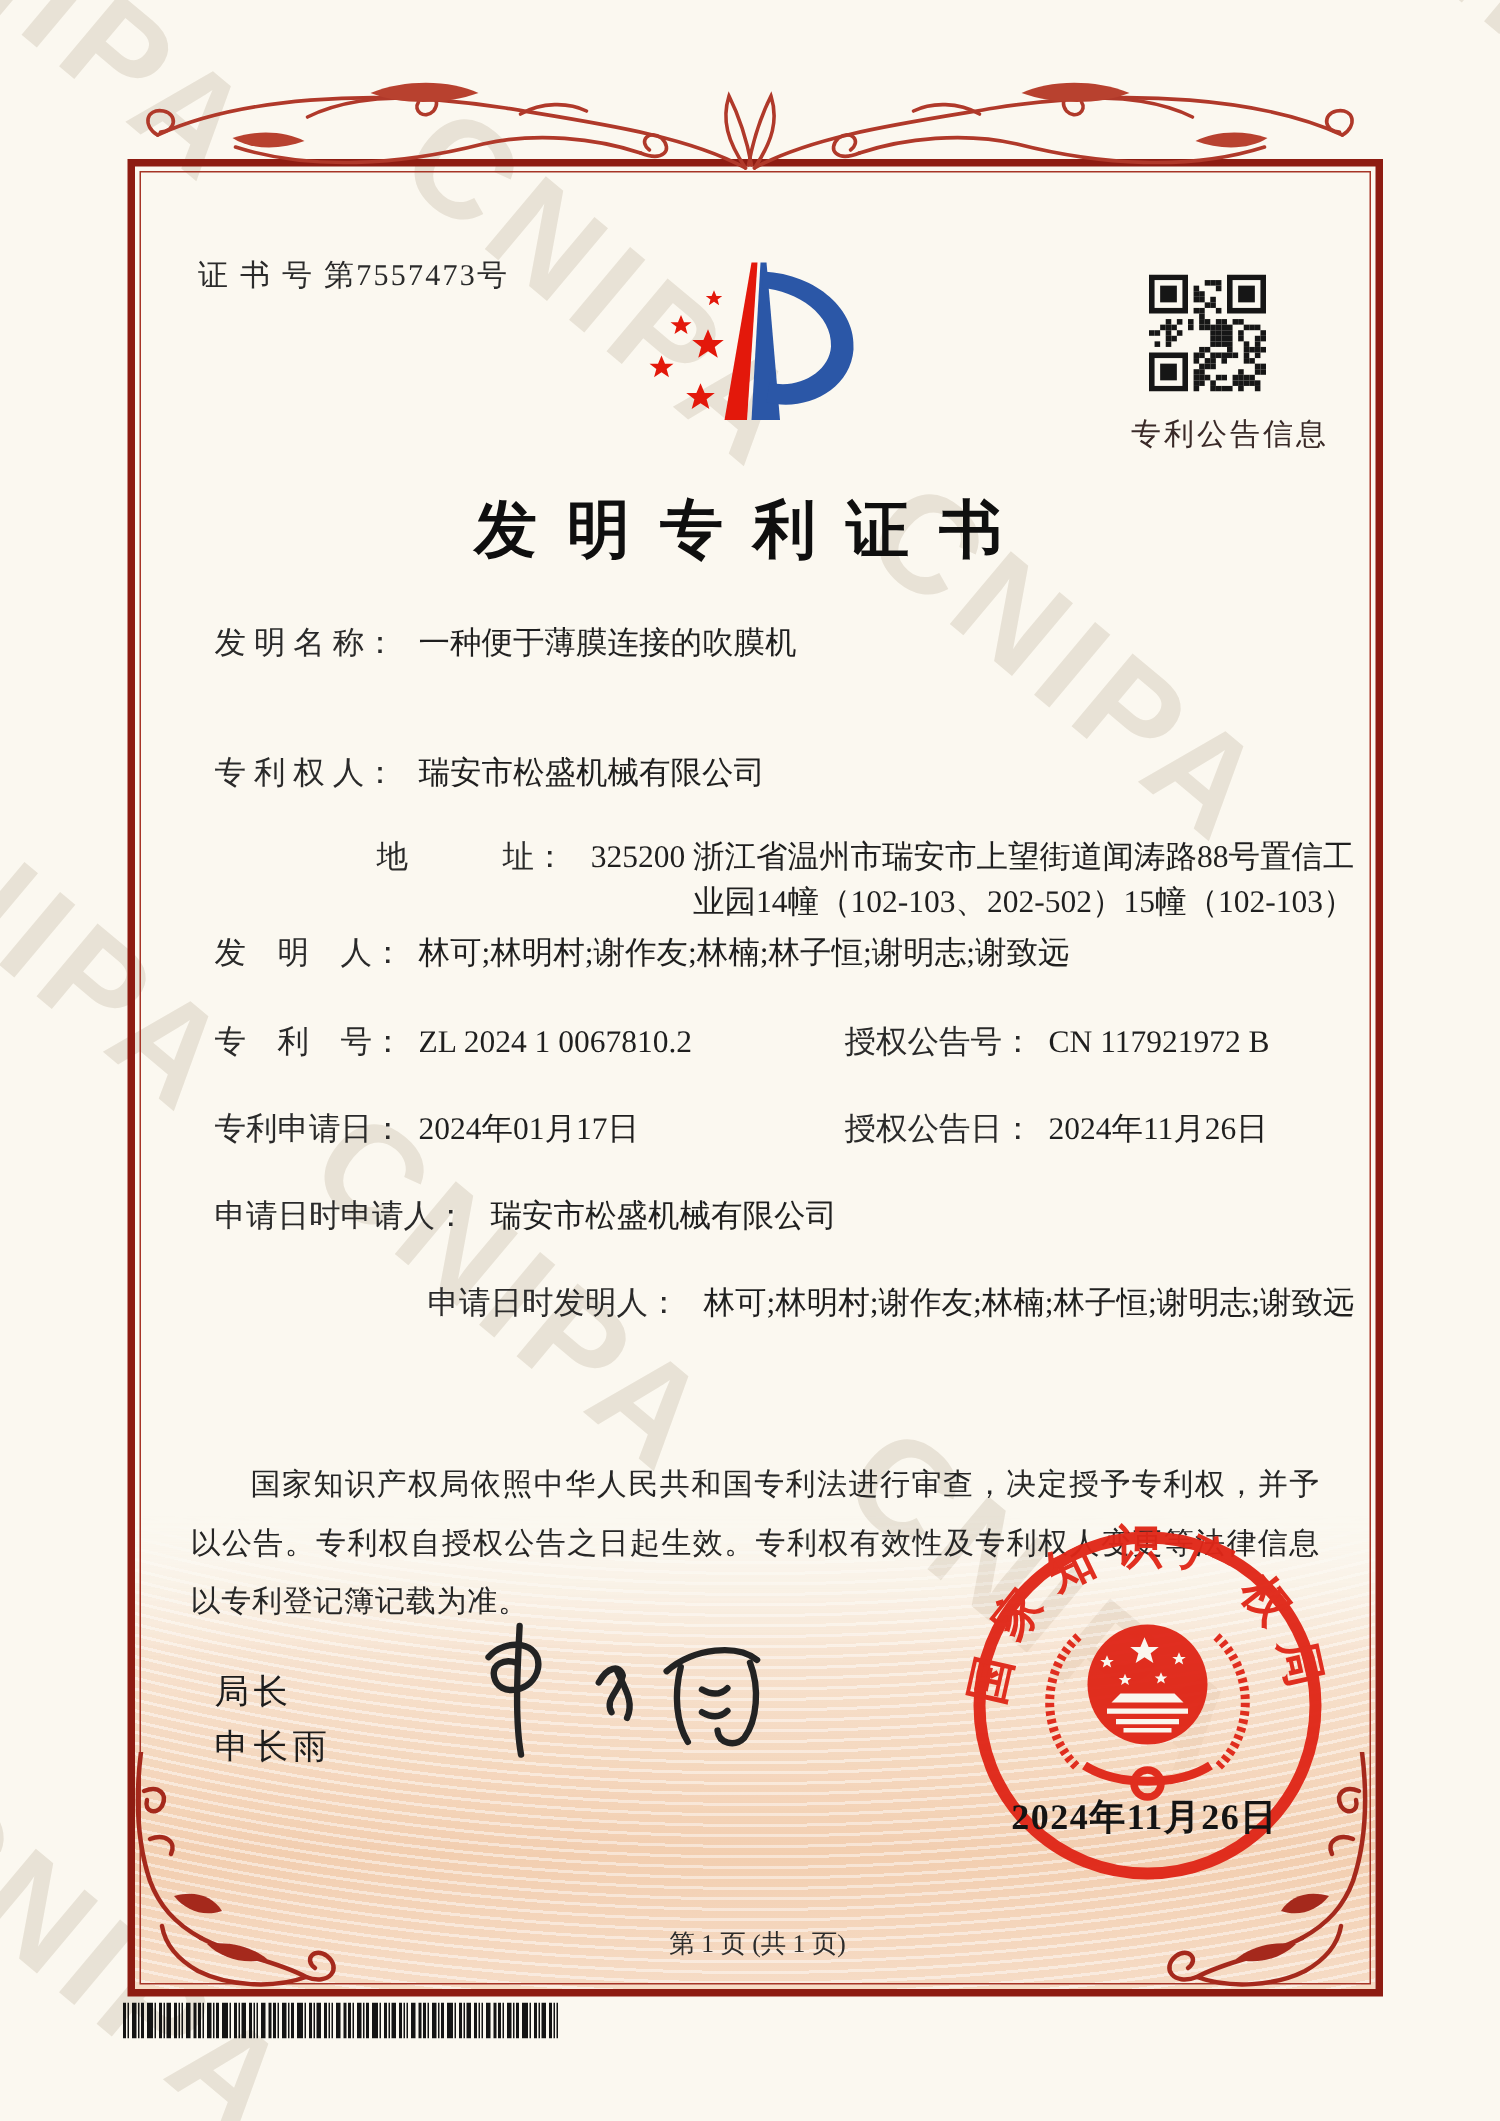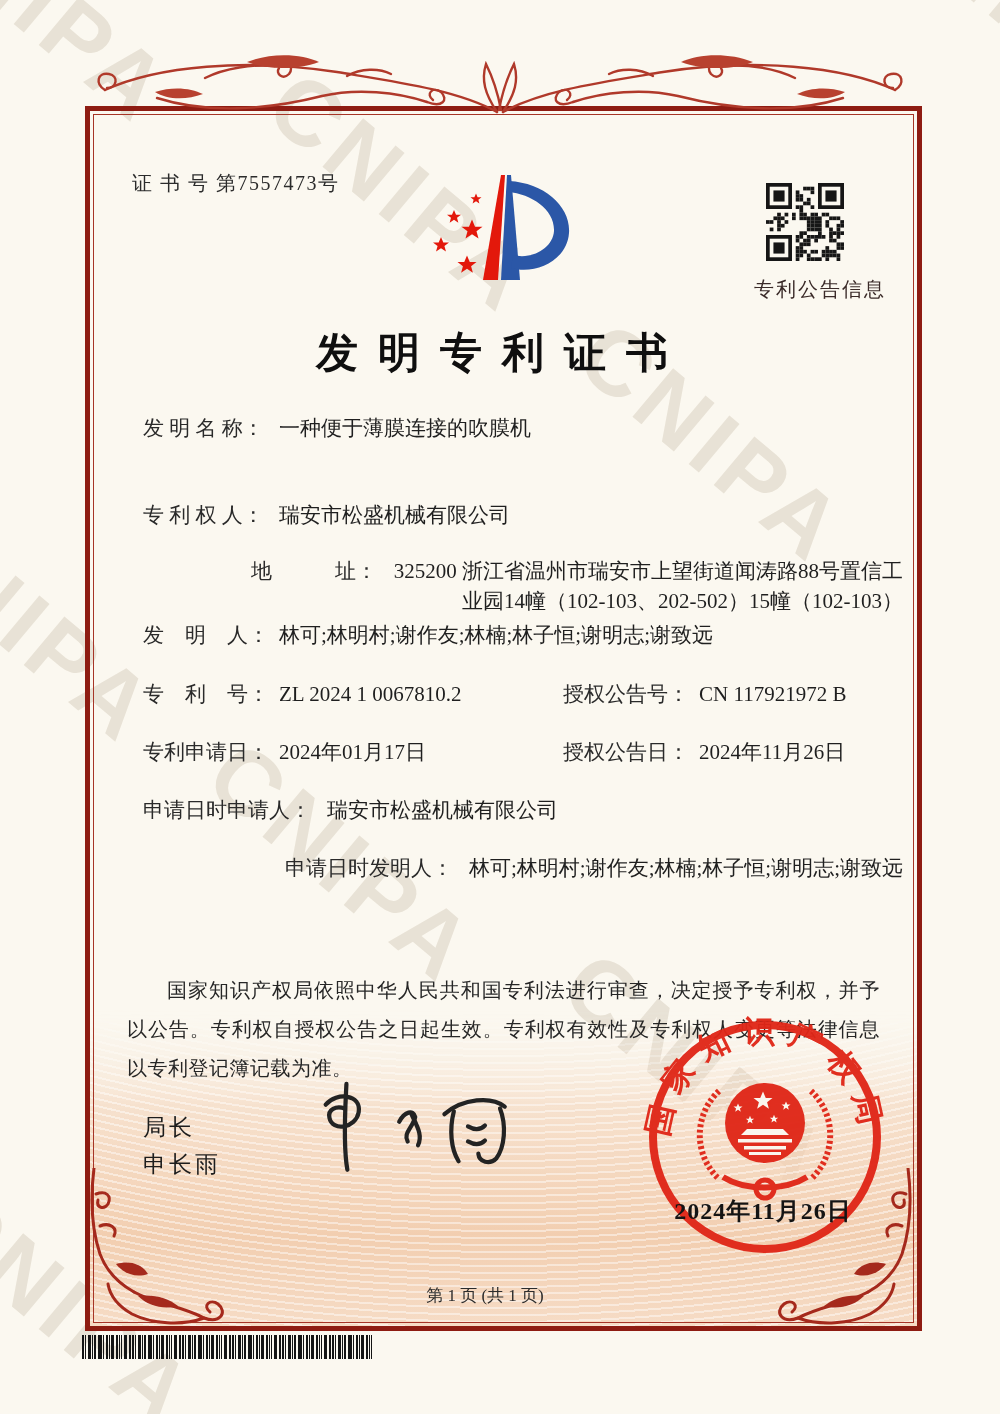--- a/index.html
+++ b/index.html
@@ -48,21 +48,21 @@
 
   
   .signer-role{position:absolute;left:143px;top:1112px;font-size:23px;letter-spacing:3px;color:#1d1d1d;z-index:4;}
   .signer-name{position:absolute;left:143px;top:1149px;font-size:23px;letter-spacing:3px;color:#1d1d1d;z-index:4;}
   .sig{position:absolute;left:288px;top:1072px;z-index:5;}
 
   .seal{position:absolute;left:640px;top:1012px;width:250px;height:250px;z-index:6;opacity:0.96;}
   .seal-date{position:absolute;left:648px;top:1195px;width:230px;text-align:center;font-size:24px;
              font-weight:700;color:#141414;letter-spacing:1px;z-index:7;}
 
-  .footer{position:absolute;left:0;top:1284px;width:970px;text-align:center;font-size:17px;color:#2c2c2c;z-index:4;}
+  .footer{position:absolute;left:0;top:1284px;width:970px;text-align:center;font-size:17px;color:#2c2c2c;z-index:4;padding-left:20px;}
   .barcode{position:absolute;left:82px;top:1335px;z-index:4;}
 </style>
 </head>
 <body>
 
 <div class="page">
 
   <div class="wm" style="left:-120px;top:-50px;">CNIPA</div>
   <div class="wm" style="left:245px;top:140px;">CNIPA</div>
   <div class="wm" style="left:830px;top:-80px;">CNIPA</div>

